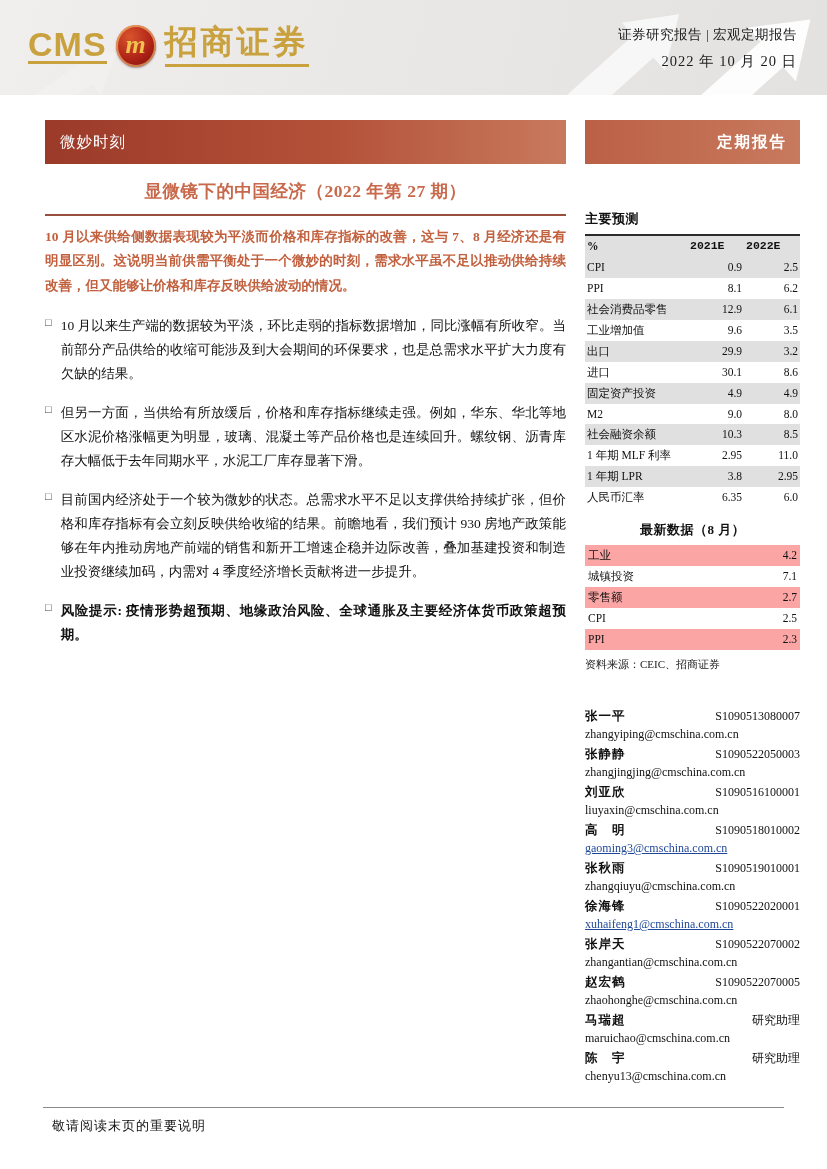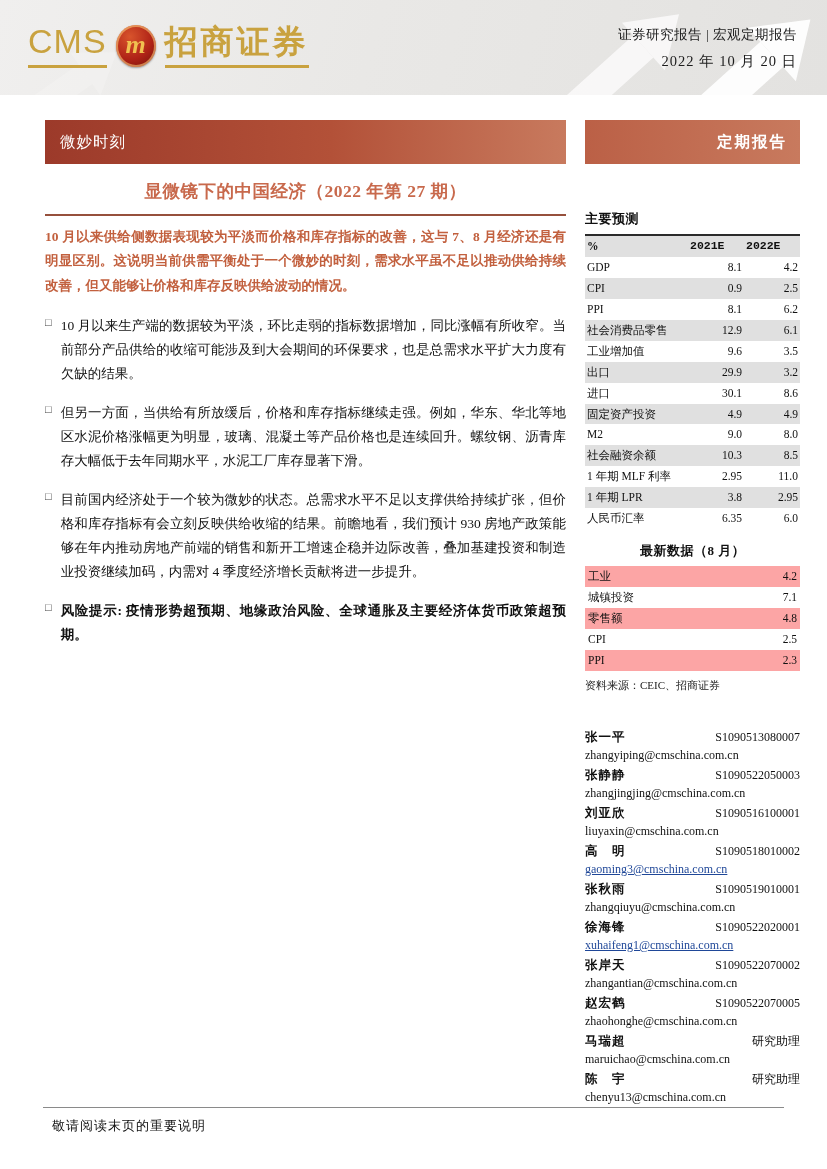--- a/index.html
+++ b/index.html
@@ -4,22 +4,22 @@
 <style>
   html,body{margin:0;padding:0;background:#ffffff;}
   body{width:827px;height:1169px;font-family:"Liberation Serif","DejaVu Serif",serif;color:#111;}
   .page{position:relative;width:827px;height:1169px;overflow:hidden;background:#fff;}
 
   
   .header{position:absolute;top:0;left:0;width:827px;height:95px;
           background:linear-gradient(105deg,#f0efee 0%,#e9e8e6 45%,#e3e2e0 100%);overflow:hidden;}
   .header-art{position:absolute;top:0;left:0;}
   .logo{position:absolute;left:28px;top:24px;display:flex;align-items:center;gap:9px;}
-  .logo-cms{font-family:"Liberation Sans",sans-serif;font-weight:normal;font-size:34px;letter-spacing:1px;
-            color:#c9a23f;border-bottom:3px solid #c9a23f;padding-bottom:7px;line-height:1;}
+  .logo-cms{font-family:"Liberation Sans",sans-serif;font-weight:bold;font-size:34px;letter-spacing:1px;
+            color:#c9a23f;border-bottom:3px solid #c9a23f;padding-bottom:0;line-height:1;}
   .logo-badge{width:40px;height:42px;border-radius:50%;
               background:radial-gradient(circle at 35% 28%,#d8542c 0%,#b02317 55%,#6f0f08 100%);
               display:flex;align-items:center;justify-content:center;
               box-shadow:inset 0 0 0 2px rgba(255,215,130,.55), 0 1px 2px rgba(0,0,0,.35);}
   .logo-badge span{color:#f0c050;font-style:italic;font-weight:bold;font-size:26px;line-height:1;
                    font-family:"Liberation Serif",serif;transform:translateY(-1px);}
   .logo-brand{font-size:33px;font-weight:bold;color:#c9a23f;letter-spacing:3px;
               border-bottom:3px solid #c9a23f;padding-bottom:4px;line-height:1.1;}
   .header-right{position:absolute;right:30px;top:26px;text-align:right;color:#1c1c1c;}
   .header-right .line1{font-size:13.5px;letter-spacing:.5px;}
@@ -132,25 +132,20 @@
     <div class="banner-right">定期报告</div>
 
     <div class="fc-title">主要预测</div>
     <table class="fc">
       <tbody>
           <tr class="shade">
         <th>%</th>
         <th class="num">2021E</th>
         <th class="num">2022E</th>
       </tr>
-      <tr>
-        <td>GDP</td>
-        <td class="num">8.1</td>
-        <td class="num">4.2</td>
-      </tr>
       <tr class="shade">
         <td>CPI</td>
         <td class="num">0.9</td>
         <td class="num">2.5</td>
       </tr>
       <tr>
         <td>PPI</td>
         <td class="num">8.1</td>
         <td class="num">6.2</td>
       </tr>
@@ -213,21 +208,21 @@
           <tr class="shade">
         <td>工业</td>
         <td class="num">4.2</td>
       </tr>
       <tr>
         <td>城镇投资</td>
         <td class="num">7.1</td>
       </tr>
       <tr class="shade">
         <td>零售额</td>
-        <td class="num">4.8</td>
+        <td class="num">2.7</td>
       </tr>
       <tr>
         <td>CPI</td>
         <td class="num">2.5</td>
       </tr>
       <tr class="shade">
         <td>PPI</td>
         <td class="num">2.3</td>
       </tr>
     </tbody>

